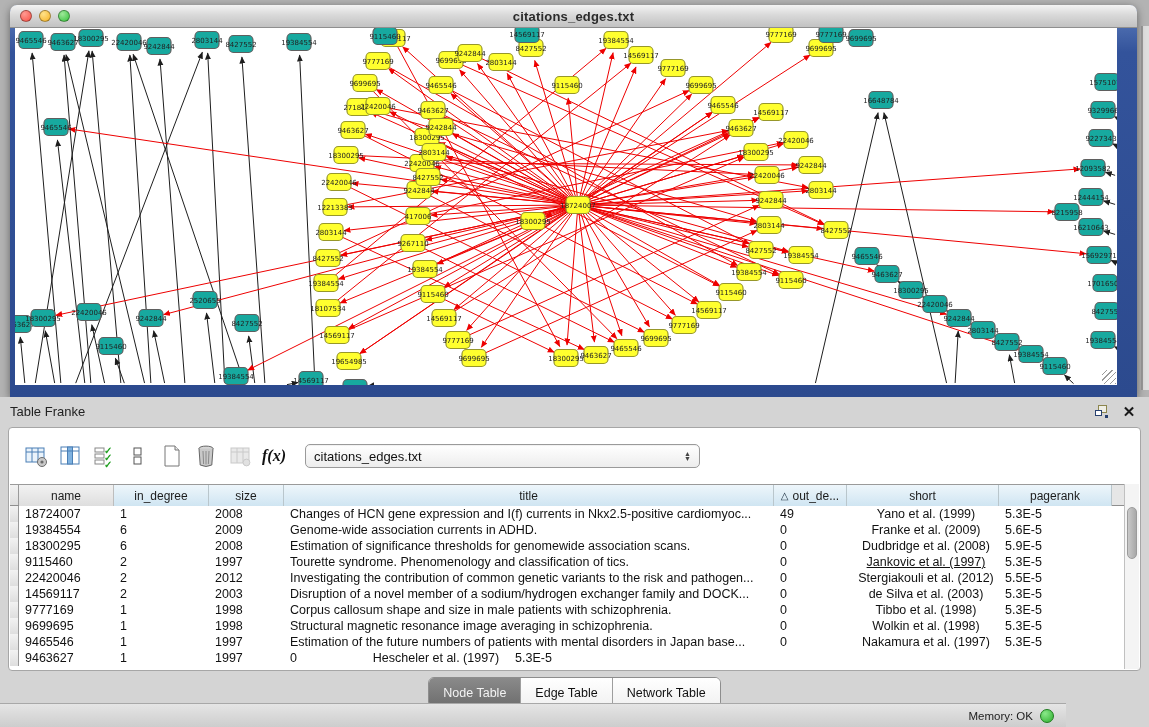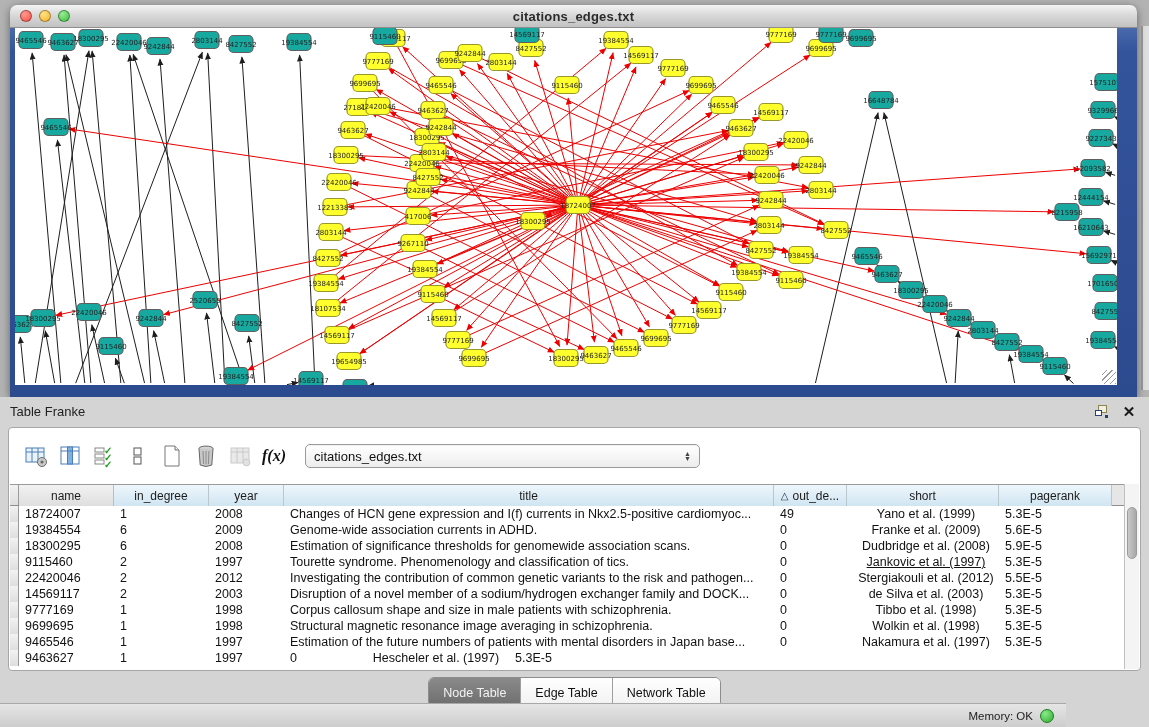--- a/index.html
+++ b/index.html
@@ -609,21 +609,21 @@
           </span>
       </div>
     </div>
 
     <div class="grid">
       <div class="grid-inner">
         <div class="hdr-row" id="hdr-row">
             <div class="gutter"></div>
             <div class="hcell plain" style="width: 95px;">name</div>
             <div class="hcell" style="width: 95px;">in_degree</div>
-            <div class="hcell" style="width: 75px;">year</div>
+            <div class="hcell" style="width: 75px;">size</div>
             <div class="hcell" style="width: 490px;">title</div>
             <div class="hcell" style="width: 73px;"><span class="sort">△</span>out_de...</div>
             <div class="hcell" style="width: 152px;">short</div>
             <div class="hcell" style="width: 113px;">pagerank</div>
           </div>
         <div class="rows" id="rows">
             <div class="trow">
               <div class="gutter" style="height: 16px;"></div>
               <div class="tcell" style="width: 95px;">18724007</div>
               <div class="tcell" style="width: 95px;">1</div>

